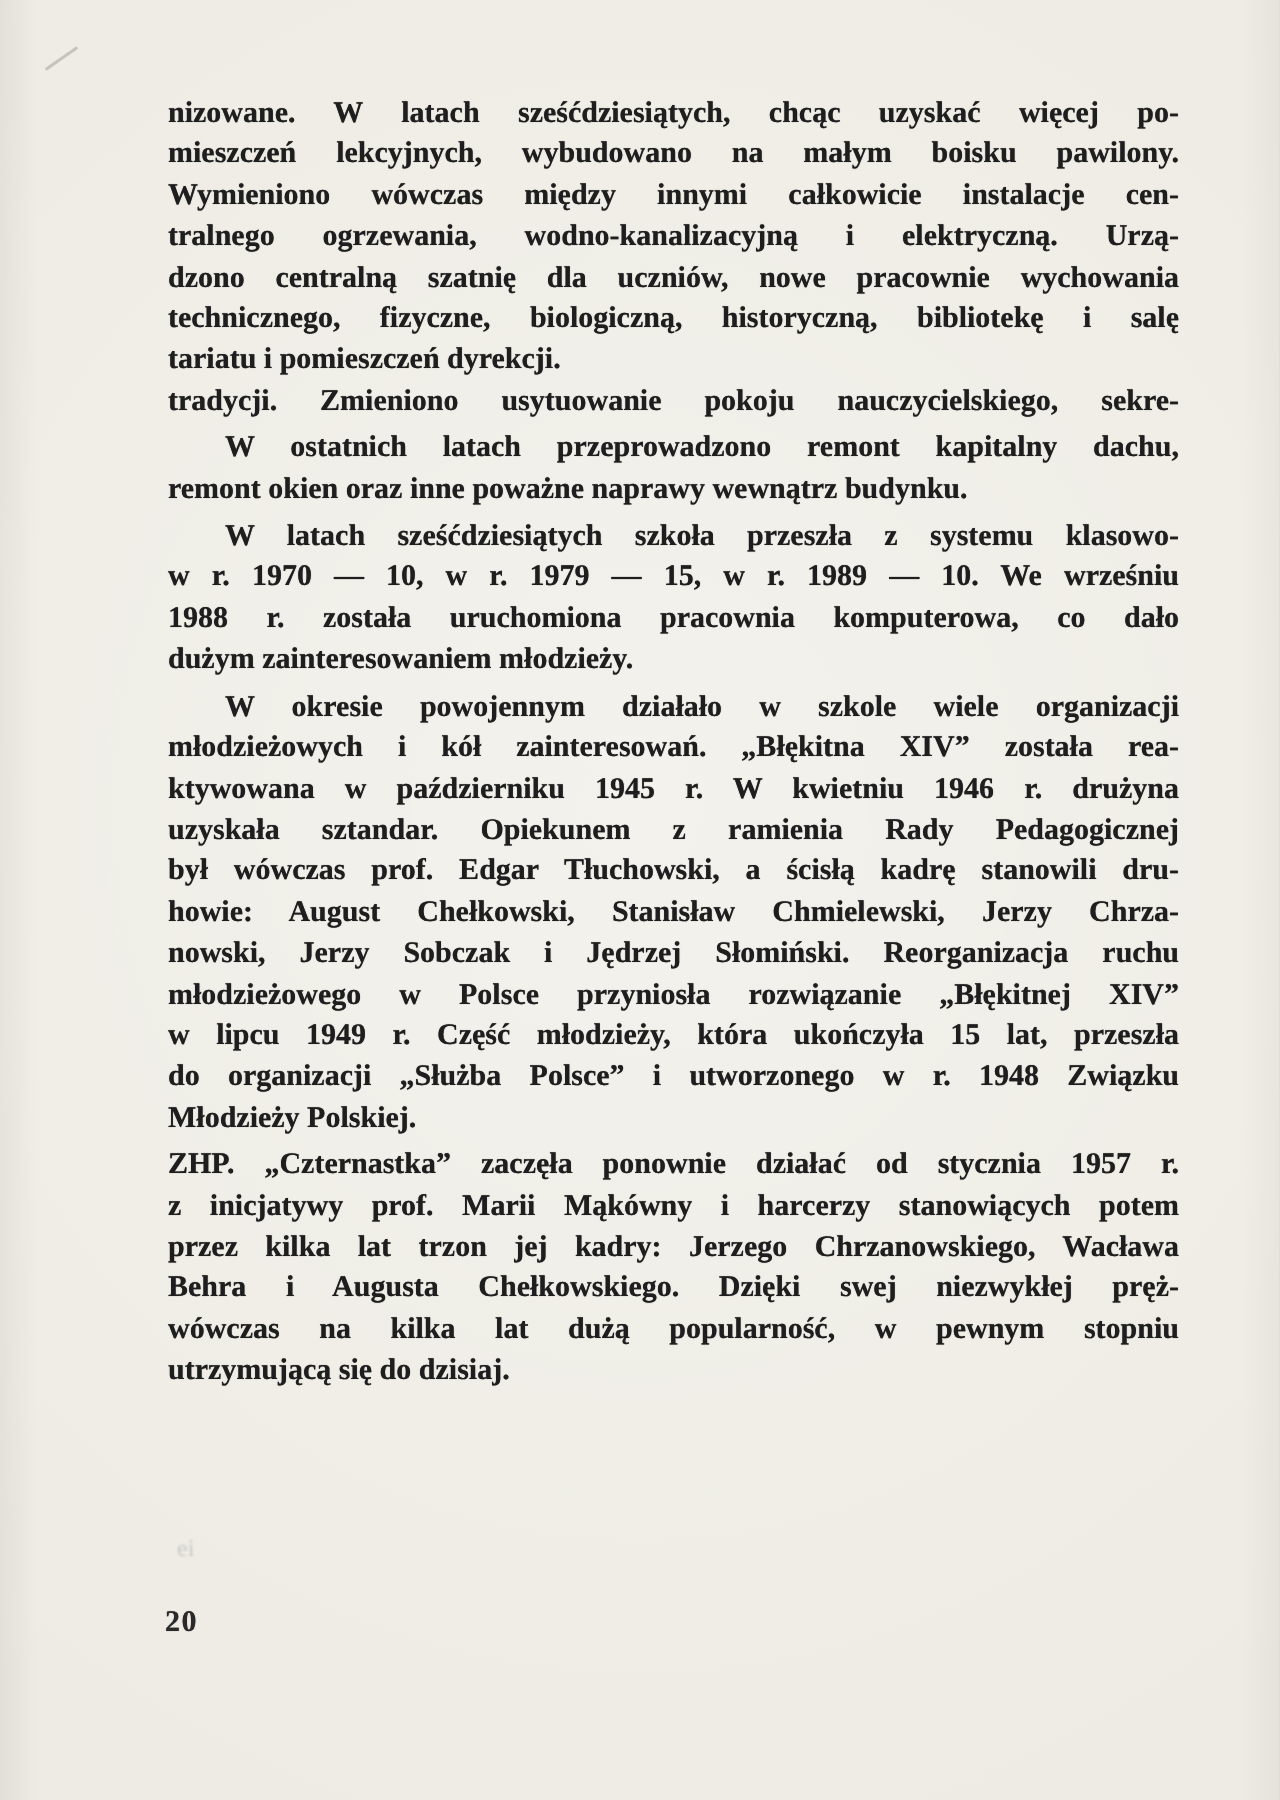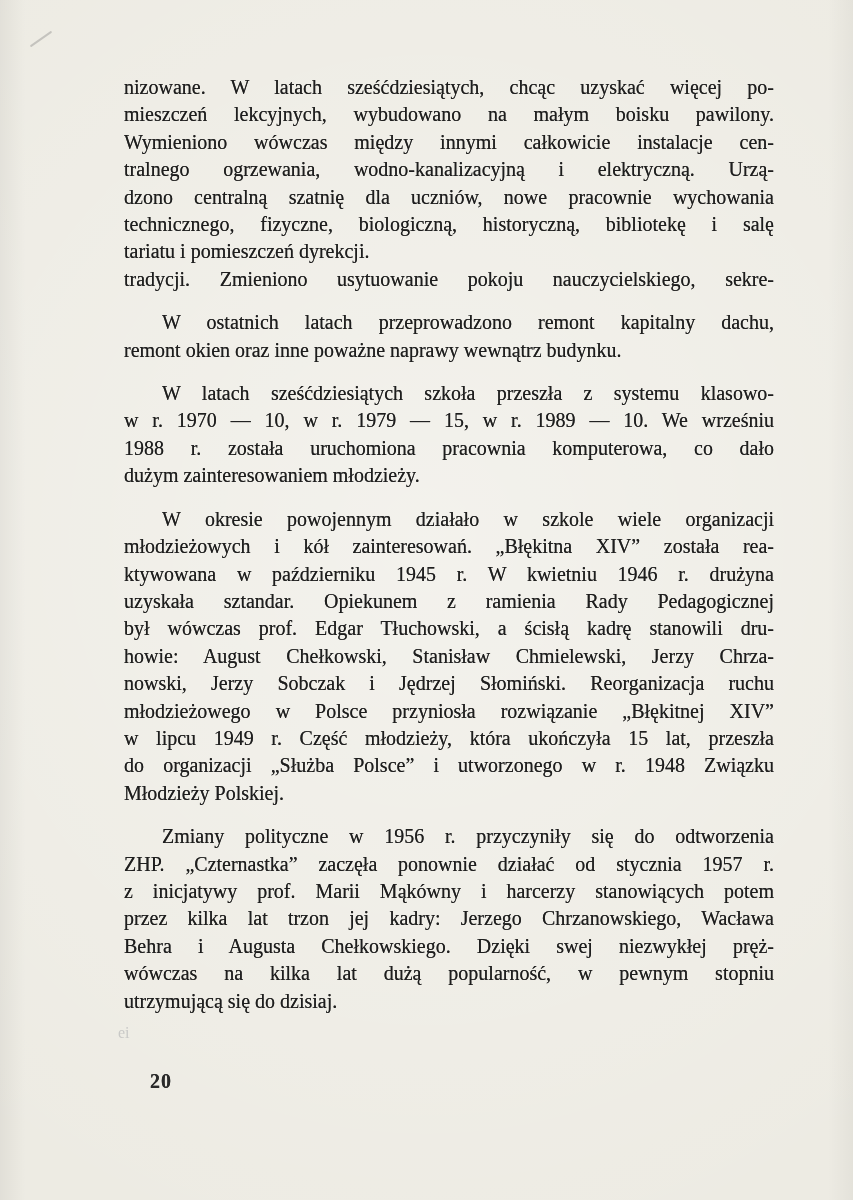--- a/index.html
+++ b/index.html
@@ -25,38 +25,37 @@
   .body-text {
     position: absolute;
     left: 108px;
     top: 58px;
     width: 682px;
     color: #1e1e1e;
     font-size: 20px;
     line-height: 27.4px;
     text-shadow: 0 0 0.5px rgba(20,20,20,0.75);
   }
-  .para { margin: 16px; padding: 0; }
+  .para { margin: 4px; padding: 0; font-weight: bold; }
   .line {
     text-align: justify;
     text-align-last: justify;
     white-space: normal;
   }
   .line.last { text-align-last: left; }
   .line.indent { text-indent: 38px; }
   .page-number {
     position: absolute;
     left: 110px;
     top: 1070px;
     color: #2a2a2a;
     font-size: 20px;
     font-weight: bold;
     letter-spacing: 1px;
     text-shadow: 0 0 0.5px rgba(20,20,20,0.8);
-    margin-left: 40px;
   }
   .ghost-mark {
     position: absolute;
     left: 118px;
     top: 1024px;
     color: rgba(90,95,110,0.25);
     font-size: 16px;
     filter: blur(0.6px);
   }
   .corner-artifact {
@@ -103,21 +102,20 @@
         <div class="line">uzyskała sztandar. Opiekunem z ramienia Rady Pedagogicznej</div>
         <div class="line">był wówczas prof. Edgar Tłuchowski, a ścisłą kadrę stanowili dru-</div>
         <div class="line">howie: August Chełkowski, Stanisław Chmielewski, Jerzy Chrza-</div>
         <div class="line">nowski, Jerzy Sobczak i Jędrzej Słomiński. Reorganizacja ruchu</div>
         <div class="line">młodzieżowego w Polsce przyniosła rozwiązanie „Błękitnej XIV”</div>
         <div class="line">w lipcu 1949 r. Część młodzieży, która ukończyła 15 lat, przeszła</div>
         <div class="line">do organizacji „Służba Polsce” i utworzonego w r. 1948 Związku</div>
         <div class="line last">Młodzieży Polskiej.</div>
       </div>
       <div class="para">
-        <div class="line indent">Zmiany polityczne w 1956 r. przyczyniły się do odtworzenia</div>
         <div class="line">ZHP. „Czternastka” zaczęła ponownie działać od stycznia 1957 r.</div>
         <div class="line">z inicjatywy prof. Marii Mąkówny i harcerzy stanowiących potem</div>
         <div class="line">przez kilka lat trzon jej kadry: Jerzego Chrzanowskiego, Wacława</div>
         <div class="line">Behra i Augusta Chełkowskiego. Dzięki swej niezwykłej pręż-</div>
         <div class="line">wówczas na kilka lat dużą popularność, w pewnym stopniu</div>
         <div class="line last">utrzymującą się do dzisiaj.</div>
       </div>
     </section>
   <div class="page-number">20</div>
   <div class="ghost-mark">ei</div>

